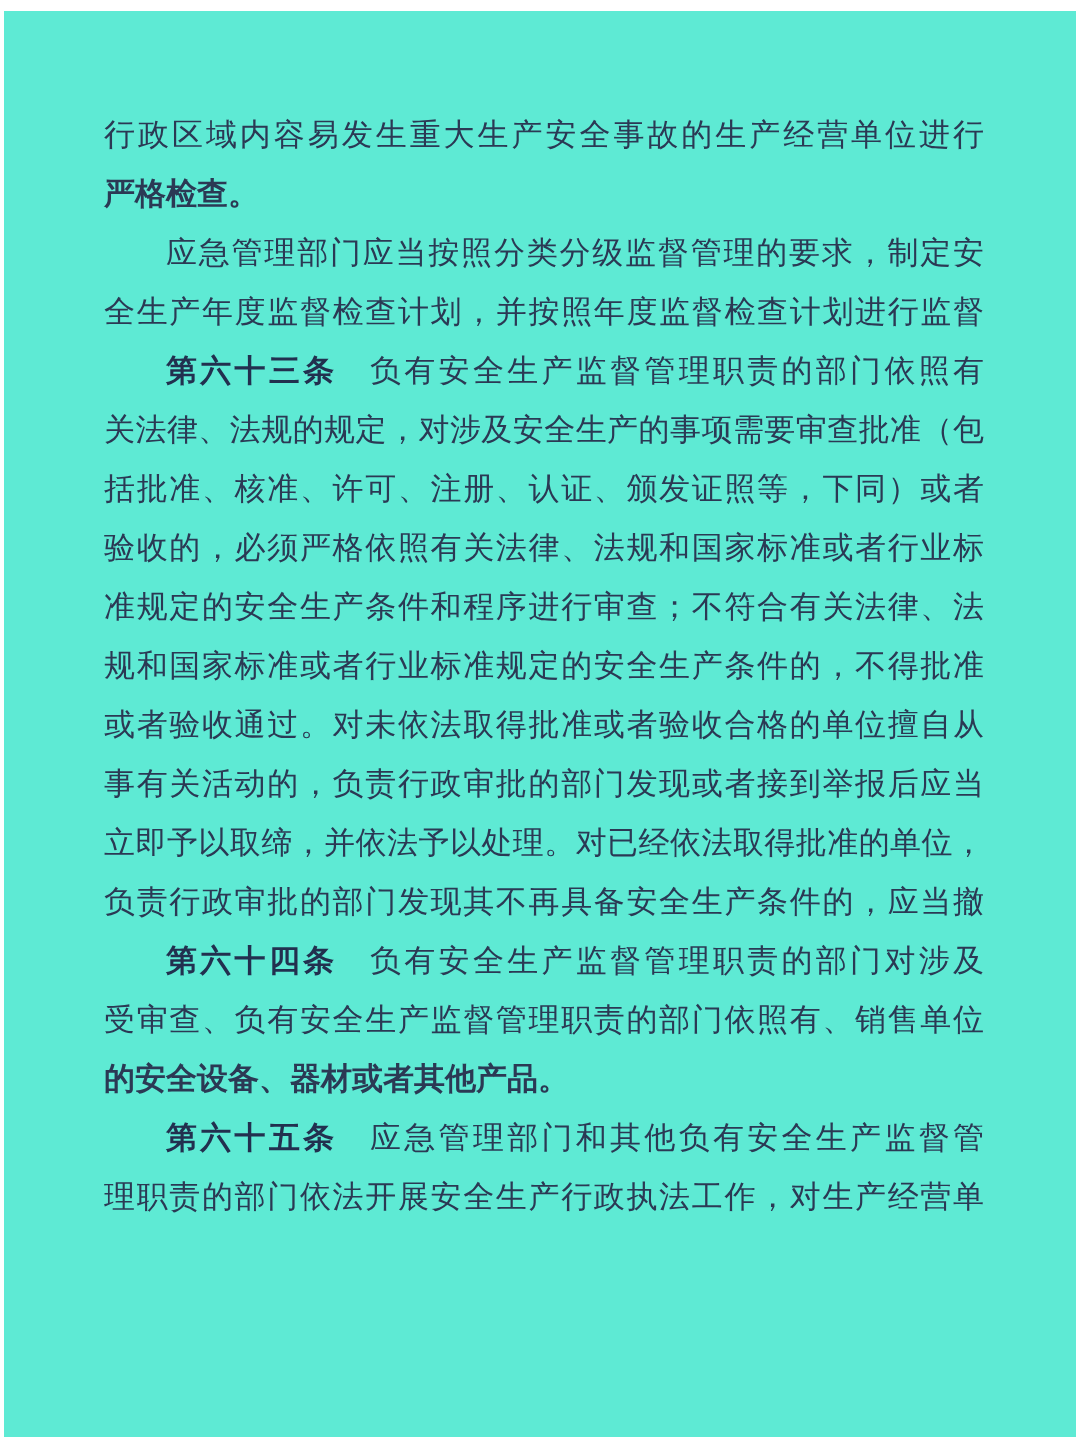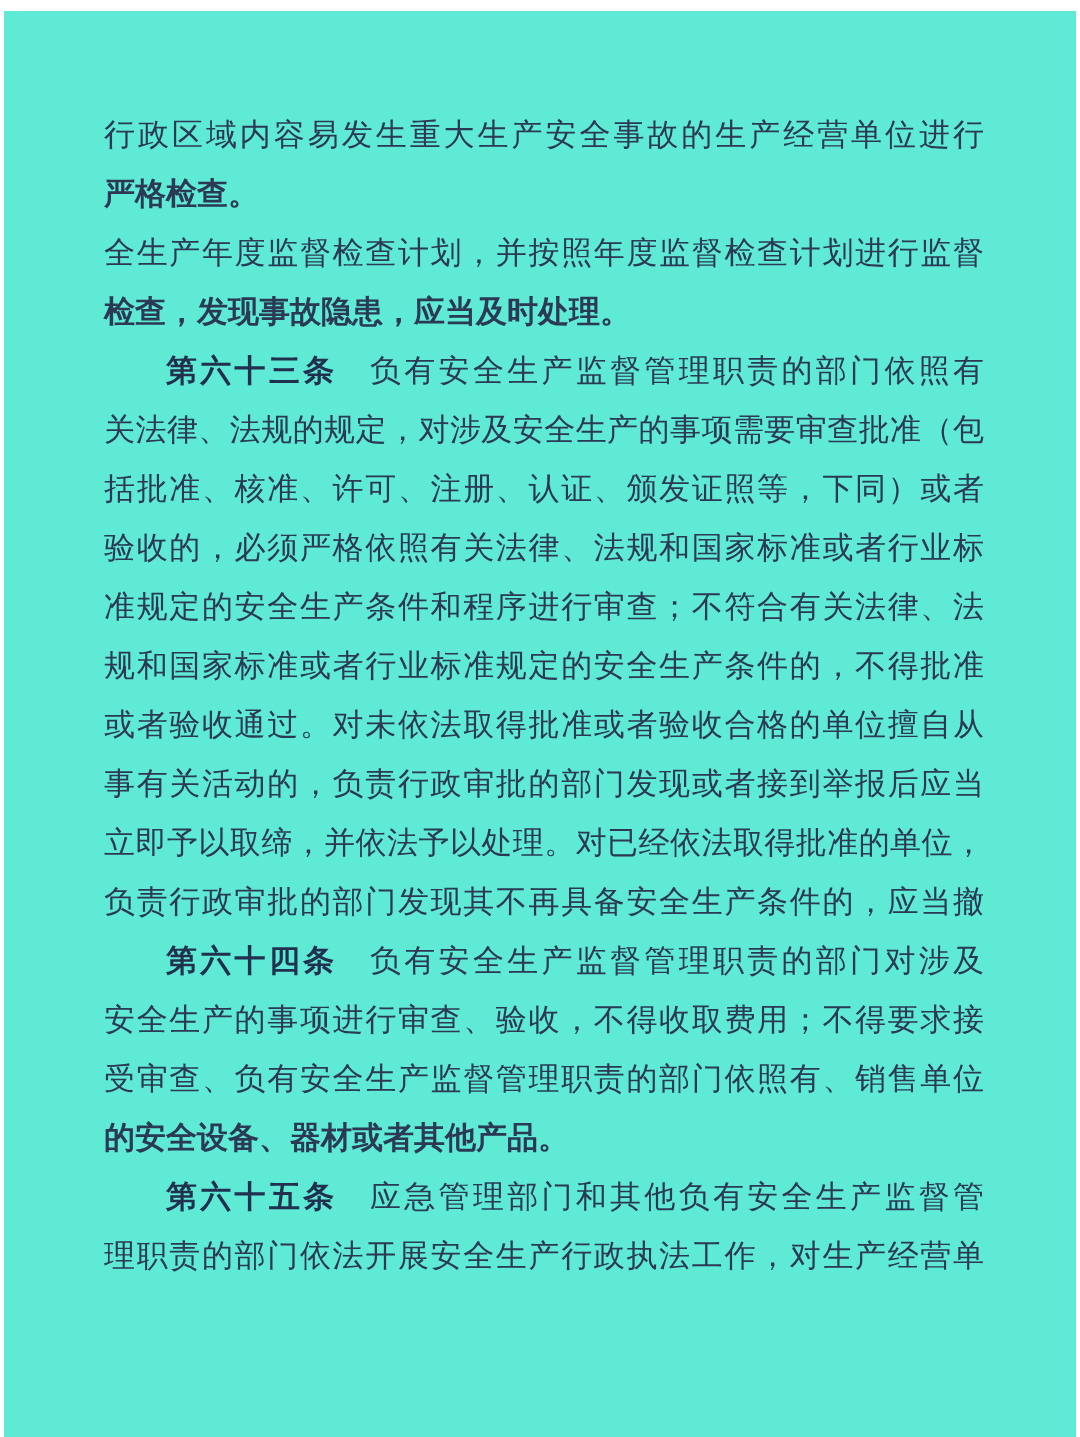--- a/index.html
+++ b/index.html
@@ -53,38 +53,37 @@
 </head>
 <body>
 
 <div class="page">
   <div class="doc" id="doc-body">
       <div class="para">
         <div class="line"><span>行政区域内容易发生重大生产安全事故的生产经营单位进行</span></div>
         <div class="line no-just"><span>严格检查。</span></div>
       </div>
       <div class="para">
+        <div class="line indent"><span>应急管理部门应当按照分类分级监督管理的要求，制定安</span></div>
         <div class="line"><span>全生产年度监督检查计划，并按照年度监督检查计划进行监督</span></div>
-        <div class="line no-just"><span>检查，发现事故隐患，应当及时处理。</span></div>
       </div>
       <div class="para">
         <div class="line indent"><span class="article-head">第六十三条</span><span>负有安全生产监督管理职责的部门依照有</span></div>
         <div class="line"><span>关法律、法规的规定，对涉及安全生产的事项需要审查批准（包</span></div>
         <div class="line"><span>括批准、核准、许可、注册、认证、颁发证照等，下同）或者</span></div>
         <div class="line"><span>验收的，必须严格依照有关法律、法规和国家标准或者行业标</span></div>
         <div class="line"><span>准规定的安全生产条件和程序进行审查；不符合有关法律、法</span></div>
         <div class="line"><span>规和国家标准或者行业标准规定的安全生产条件的，不得批准</span></div>
         <div class="line"><span>或者验收通过。对未依法取得批准或者验收合格的单位擅自从</span></div>
         <div class="line"><span>事有关活动的，负责行政审批的部门发现或者接到举报后应当</span></div>
         <div class="line"><span>立即予以取缔，并依法予以处理。对已经依法取得批准的单位，</span></div>
         <div class="line"><span>负责行政审批的部门发现其不再具备安全生产条件的，应当撤</span></div>
       </div>
       <div class="para">
         <div class="line indent"><span class="article-head">第六十四条</span><span>负有安全生产监督管理职责的部门对涉及</span></div>
-        <div class="line"><span>安全生产的事项进行审查、验收，不得收取费用；不得要求接</span></div>
         <div class="line"><span>受审查、负有安全生产监督管理职责的部门依照有、销售单位</span></div>
         <div class="line no-just"><span>的安全设备、器材或者其他产品。</span></div>
       </div>
       <div class="para">
         <div class="line indent"><span class="article-head">第六十五条</span><span>应急管理部门和其他负有安全生产监督管</span></div>
         <div class="line"><span>理职责的部门依法开展安全生产行政执法工作，对生产经营单</span></div>
       </div>
     </div>
 </div>
 

